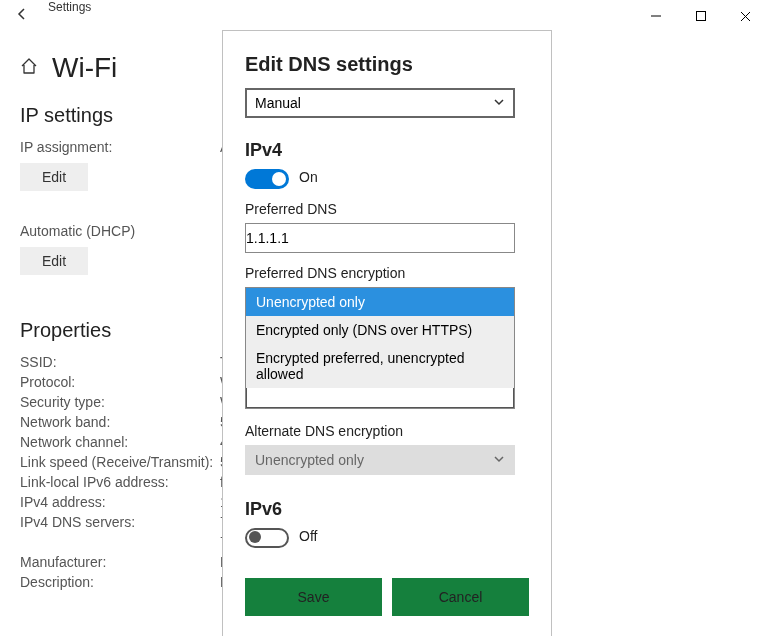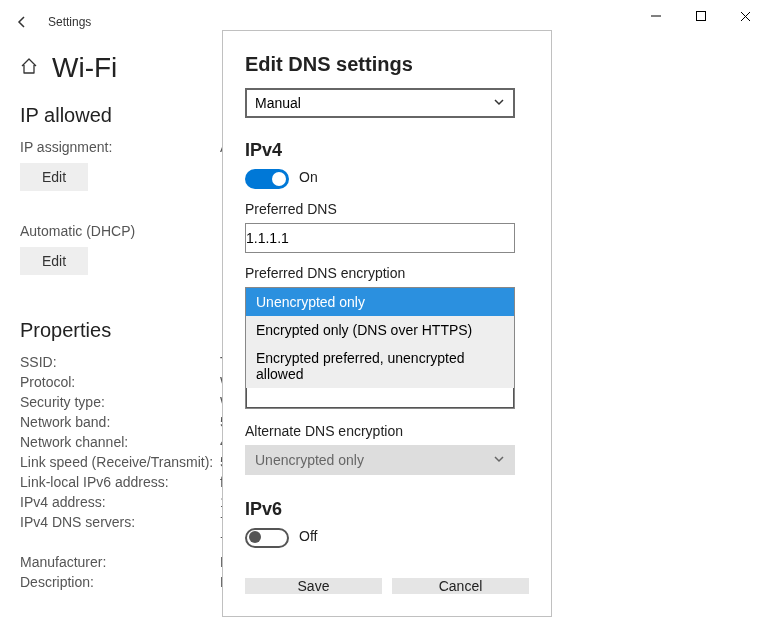--- a/index.html
+++ b/index.html
@@ -1,19 +1,19 @@
 <!DOCTYPE html>
 <html><head>
   <meta charset="utf-8">
   <style>
     * { box-sizing: border-box; margin: 0; padding: 0; font-family: "Segoe UI", Arial, sans-serif; }
     body { background: #fff; width: 768px; height: 636px; overflow: hidden; position: relative; }
 
     
-    .titlebar { height: 32px; display: flex; align-items: center; padding: 12px 0 0 8px; }
+    .titlebar { height: 32px; display: flex; align-items: flex-start; padding: 0 0 0 8px; }
     .titlebar .back { width: 28px; height: 28px; display: flex; align-items: center; justify-content: center; cursor: pointer; }
     .titlebar .app-name { font-size: 12px; color: #333; margin-left: 12px; }
     .win-controls { position: absolute; right: 0; top: 0; display: flex; }
     .win-btn { width: 45px; height: 32px; display: flex; align-items: center; justify-content: center; cursor: pointer; }
     .win-btn svg { pointer-events: none; }
 
     
     .page { padding: 20px 20px 0 20px; height: calc(100% - 32px); overflow: hidden; color: #444; }
     .page-header { display: flex; align-items: center; gap: 14px; margin-bottom: 20px; }
     .home-icon { font-size: 18px; color: #333; }
@@ -47,21 +47,21 @@
 
     .combo2 { width: 270px; border: 1px solid #888; font-size: 14px; }
     .combo2-list { background: #eee; }
     .combo2-item { padding: 6px 10px; cursor: pointer; }
     .combo2-item.selected { background: #2b90df; color: #fff; }
     .combo2-input { border: 1px solid #555; border-top: none; height: 20px; }
 
     .dimmed-combo { width: 270px; height: 30px; background: #ddd; color: #666; display: flex; align-items: center; justify-content: space-between; padding: 0 10px; font-size: 14px; margin-bottom: 24px; }
 
     .btn-row { display: flex; gap: 10px; }
-    .modal-btn { flex: 1; height: 16px; background: #e5e5e5; border: none; font-size: 14px; color: #222; cursor: pointer; }
+    .modal-btn { flex: 1; height: 38px; background: #15803d; border: none; font-size: 14px; color: #222; cursor: pointer; }
 
     .spacer { height: 14px; }
   </style>
 </head>
 <body>
 
 <div class="titlebar">
   <div class="back">
     <svg width="14" height="14" viewBox="0 0 14 14">
         <path d="M9 2 L4 7 L9 12" stroke="#333" stroke-width="1.5" fill="none"></path>
@@ -90,21 +90,21 @@
 <div class="page">
   <div class="page-header">
     <span class="home-icon">
       <svg width="18" height="18" viewBox="0 0 18 18">
           <path d="M2 9 L9 2 L16 9 M4 8 V16 H14 V8" stroke="#333" stroke-width="1.3" fill="none" stroke-linejoin="round"></path>
         </svg>
     </span>
     <div class="page-title">Wi-Fi</div>
   </div>
 
-  <div class="section-title">IP allowed</div>
+  <div class="section-title">IP settings</div>
   <div class="kv-row">
     <div class="kv-label">IP assignment:</div>
     <div class="kv-value">Automatic (DHCP)</div>
   </div>
   <button class="edit-btn">Edit</button>
 
   <div class="spacer"></div>
 
   <div class="kv-row">
     <div class="kv-value">Automatic (DHCP)</div>

